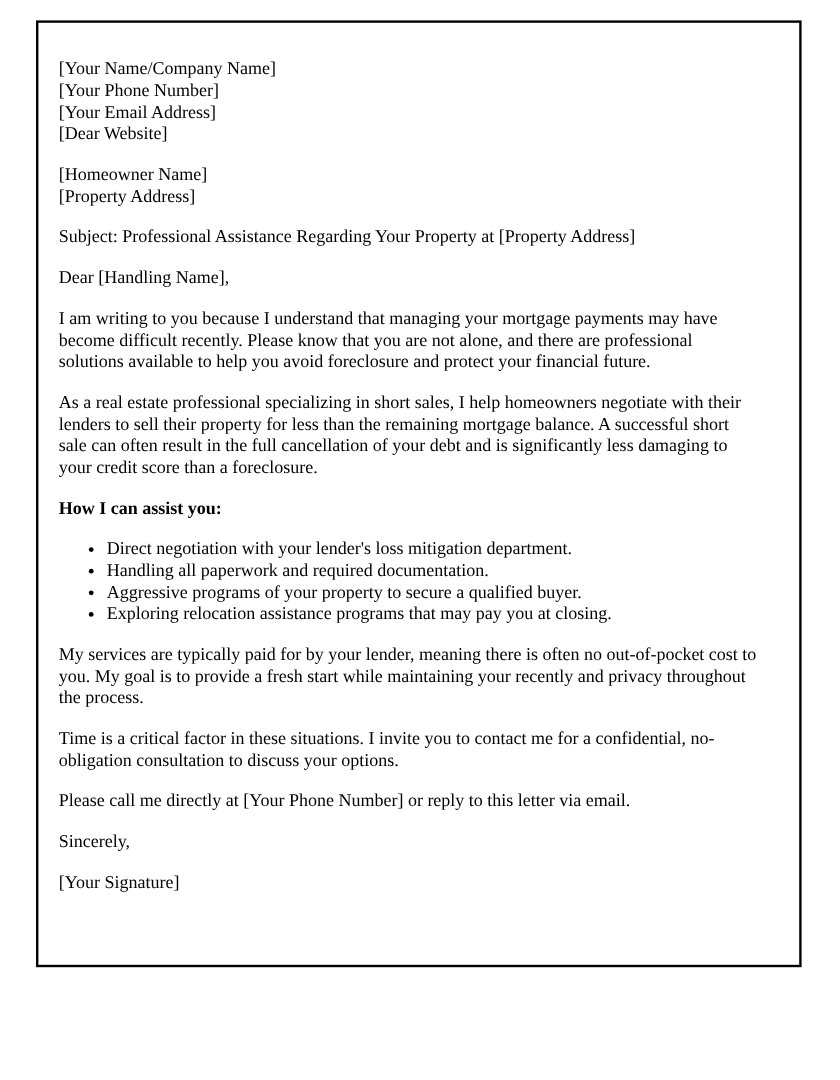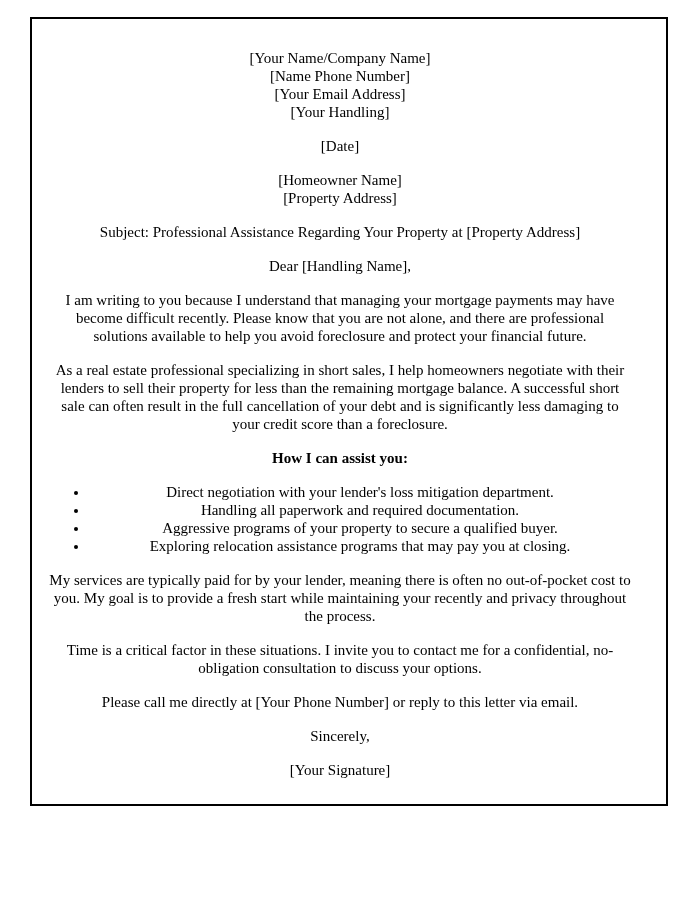--- a/index.html
+++ b/index.html
@@ -22,21 +22,20 @@
       width: 638px;
       height: 789px;
       border: 2px solid #000000;
       background: #ffffff;
       overflow: hidden;
     }
     .letter {
       padding: 30px 35px 0 17px;
       font-size: 15px;
       line-height: 18px;
-      text-align: center;
     }
     .block { margin: 0 0 16px 0; }
     .line { }
     p { margin: 0 0 16px 0; }
     .assist-heading {
       font-weight: bold;
       margin: 16px 0 16px 0;
     }
     ul.assist-list {
       margin: 0 0 16px 0;
@@ -47,28 +46,25 @@
     ul.assist-list li { margin: 0; padding: 0; }
   </style>
 </head>
 <body>
 
 <div class="page-frame">
   <div class="letter">
 
     <div class="block">
       <div class="line">[Your Name/Company Name]</div>
-      <div class="line">[Name Phone Number]</div>
+      <div class="line">[Your Phone Number]</div>
       <div class="line">[Your Email Address]</div>
-      <div class="line">[Your Handling]</div>
+      <div class="line">[Dear Website]</div>
     </div>
 
-    <div class="block">
-      <div class="line">[Date]</div>
-    </div>
 
     <div class="block">
       <div class="line">[Homeowner Name]</div>
       <div class="line">[Property Address]</div>
     </div>
 
     <p>Subject: Professional Assistance Regarding Your Property at [Property Address]</p>
 
     <p>Dear [Handling Name],</p>
 

